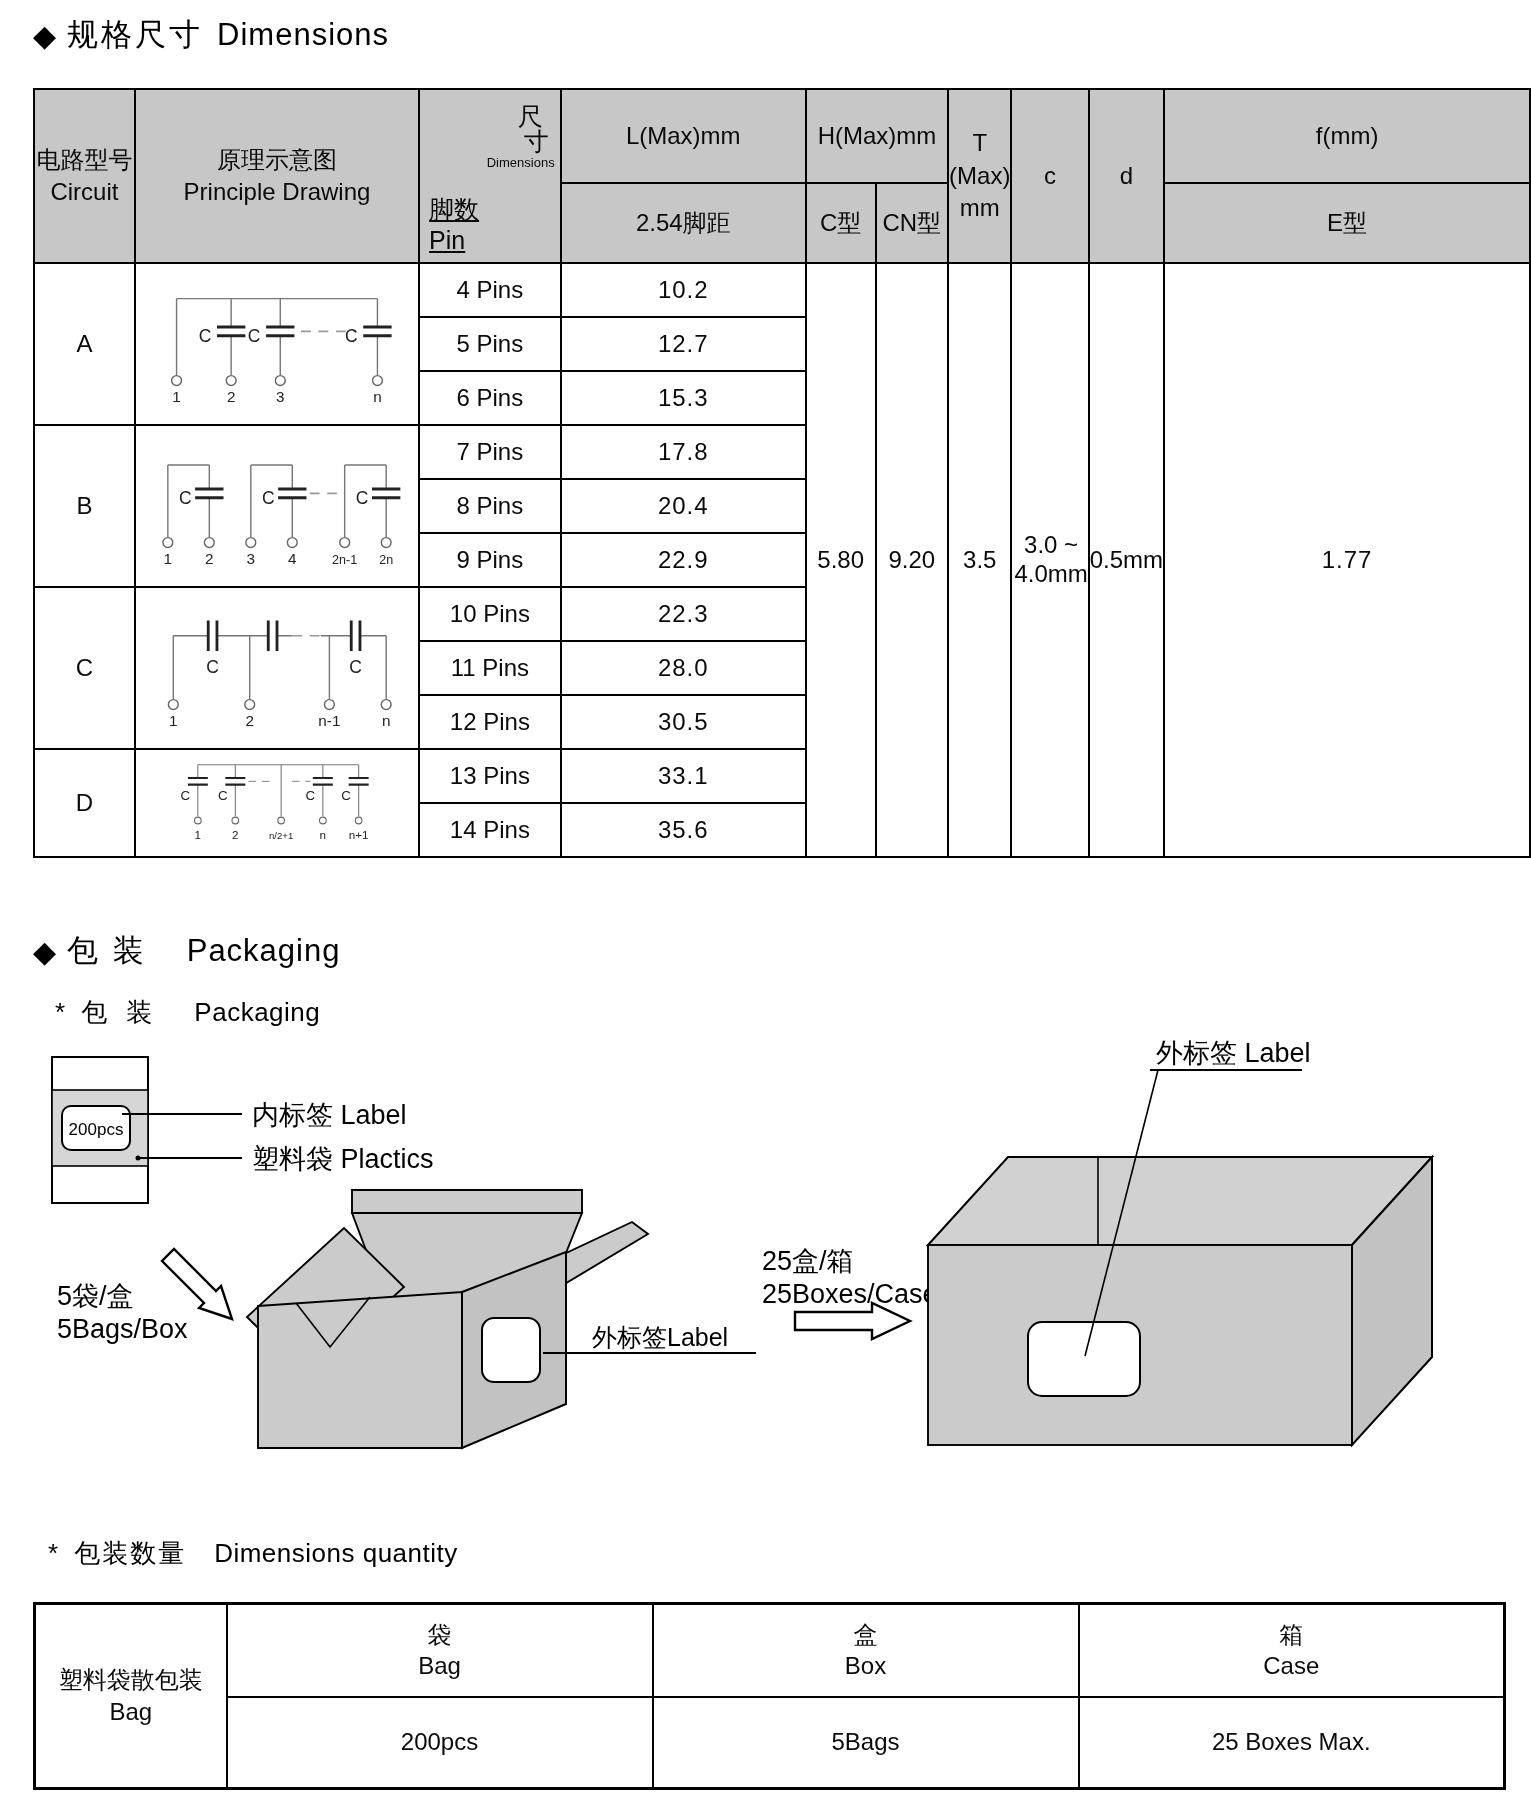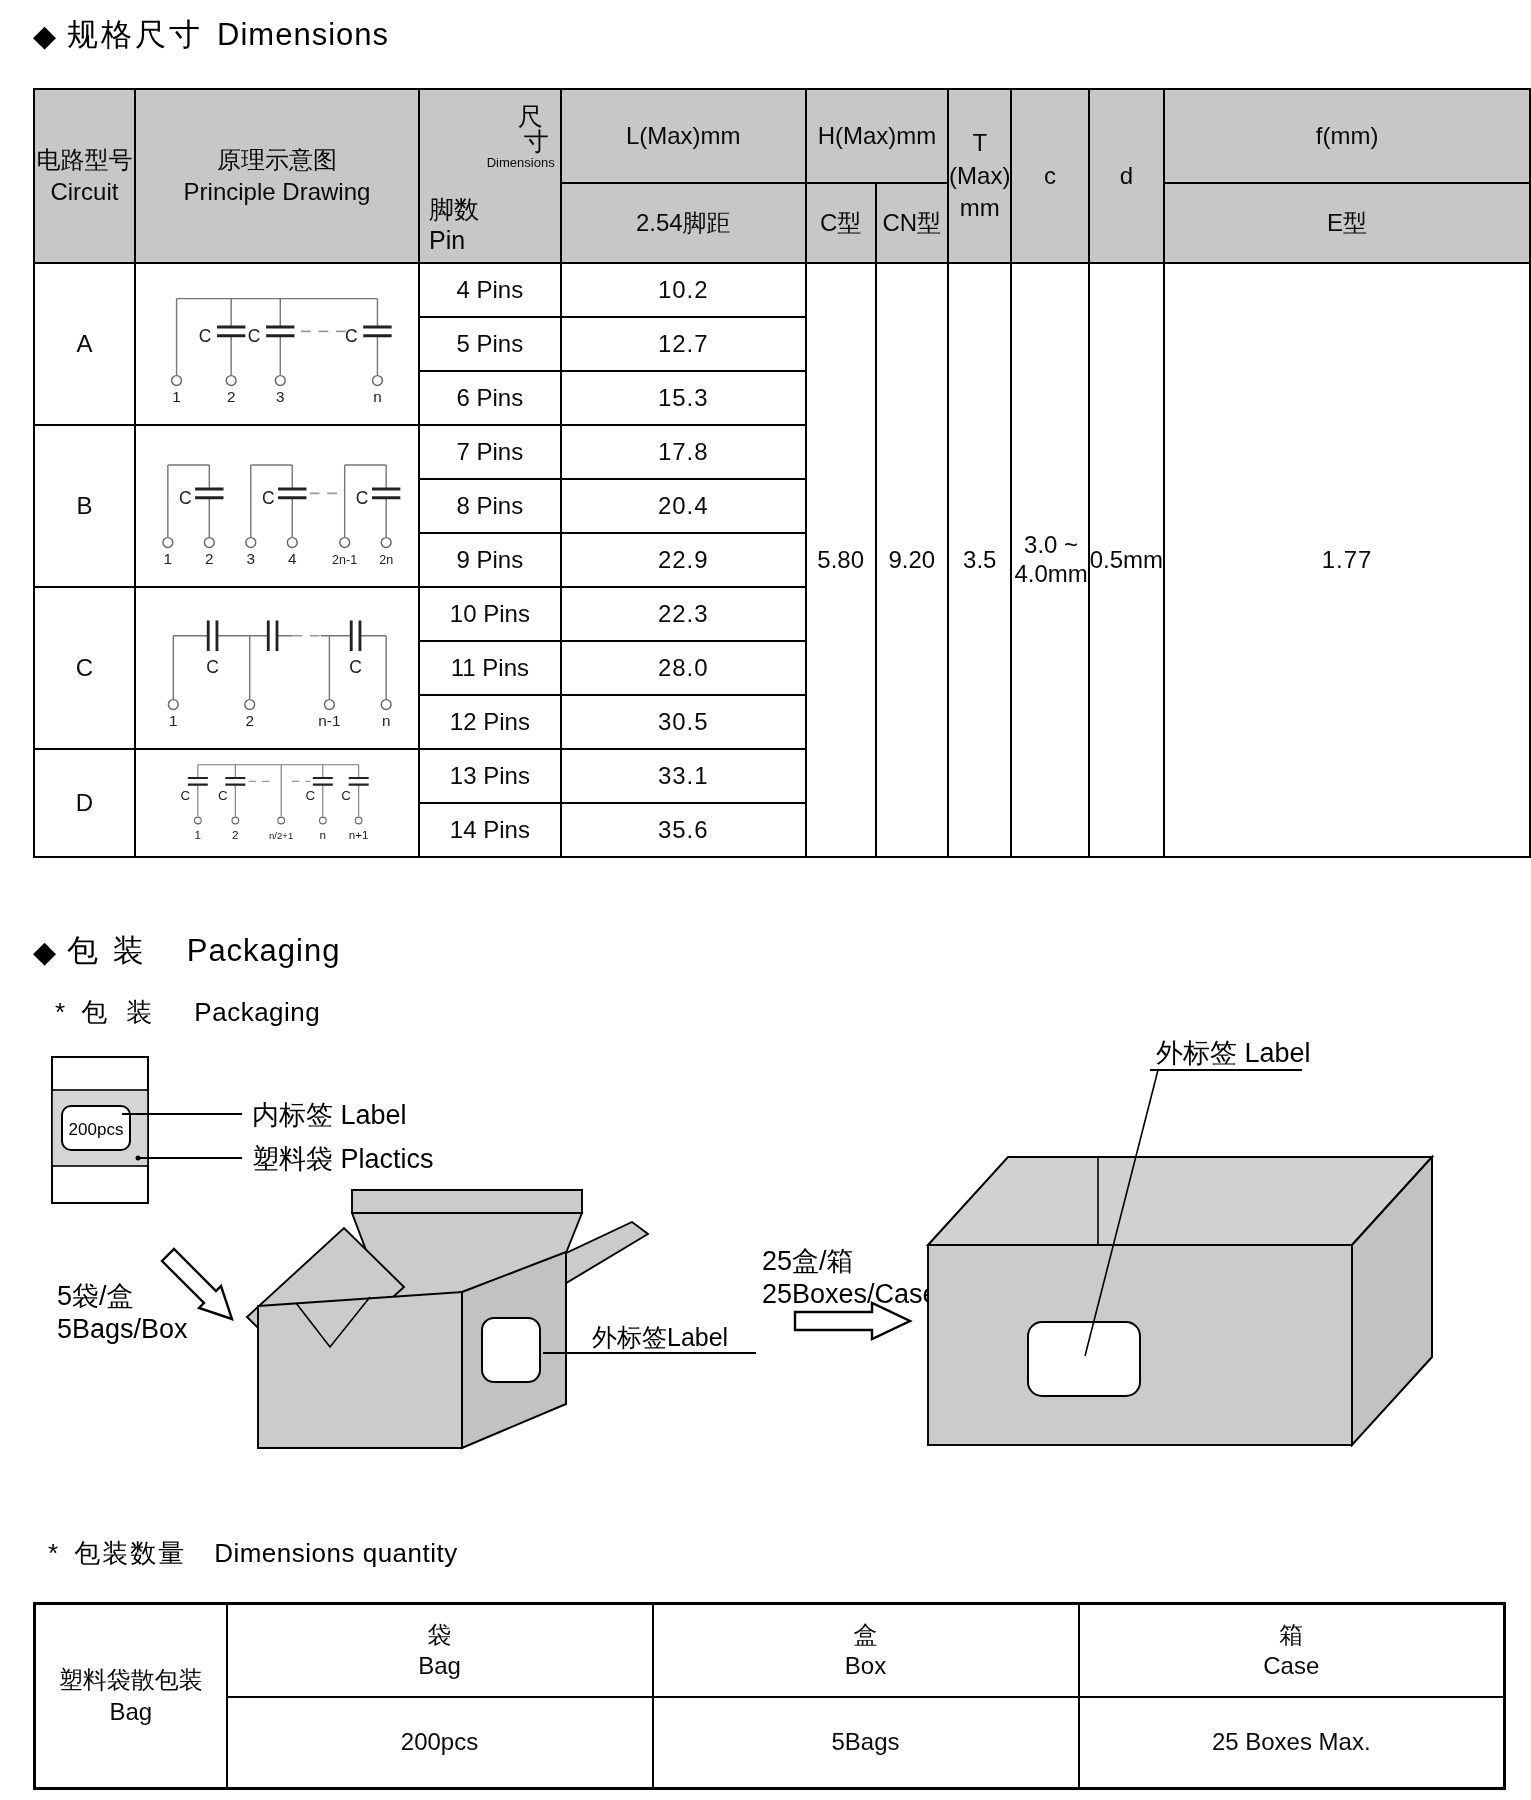--- a/index.html
+++ b/index.html
@@ -24,21 +24,21 @@
   .dim-table .hr2{height:80px;}
   .dim-table .dr{height:54px;}
   .two-line{line-height:1.32;margin-top:44px;}
   .diag{position:relative;background-color:#c7c7c7;
         background-image:linear-gradient(to bottom right,
           rgba(0,0,0,0) calc(50% - 1.6px), #000 calc(50% - 0.6px),
           #000 calc(50% + 0.6px), rgba(0,0,0,0) calc(50% + 1.6px));}
   .diag .top{position:absolute;top:6px;right:5px;text-align:right;line-height:1.0;margin-top:8px;}
   .diag .top .zh{font-size:25px;letter-spacing:12px;margin-right:-6px;}
   .diag .top .tiny{display:block;font-size:13px;letter-spacing:0;margin-top:2px;}
-  .diag .bot{position:absolute;left:9px;bottom:6px;text-align:left;line-height:1.25;font-size:25px;}
+  .diag .bot{position:absolute;left:9px;bottom:6px;text-align:left;line-height:1.25;font-size:25px;text-decoration:underline;}
   .t-cell{font-size:19px;line-height:1.35;}
   .c-cell{font-size:19px;text-align:left;padding-left:2px !important;line-height:1.2;}
   .d-cell{font-size:20px;}
   .lval{letter-spacing:1px;}
   .circ{font-size:26px;}
   .draw svg{display:block;margin:0 auto;}
   .wire{stroke:#777;stroke-width:1.3;fill:none;}
   .plate{stroke:#222;stroke-width:2.6;fill:none;}
   .dash{stroke:#999;stroke-width:1.5;fill:none;stroke-dasharray:9 7;}
   .term{stroke:#666;stroke-width:1.3;fill:#fff;}

